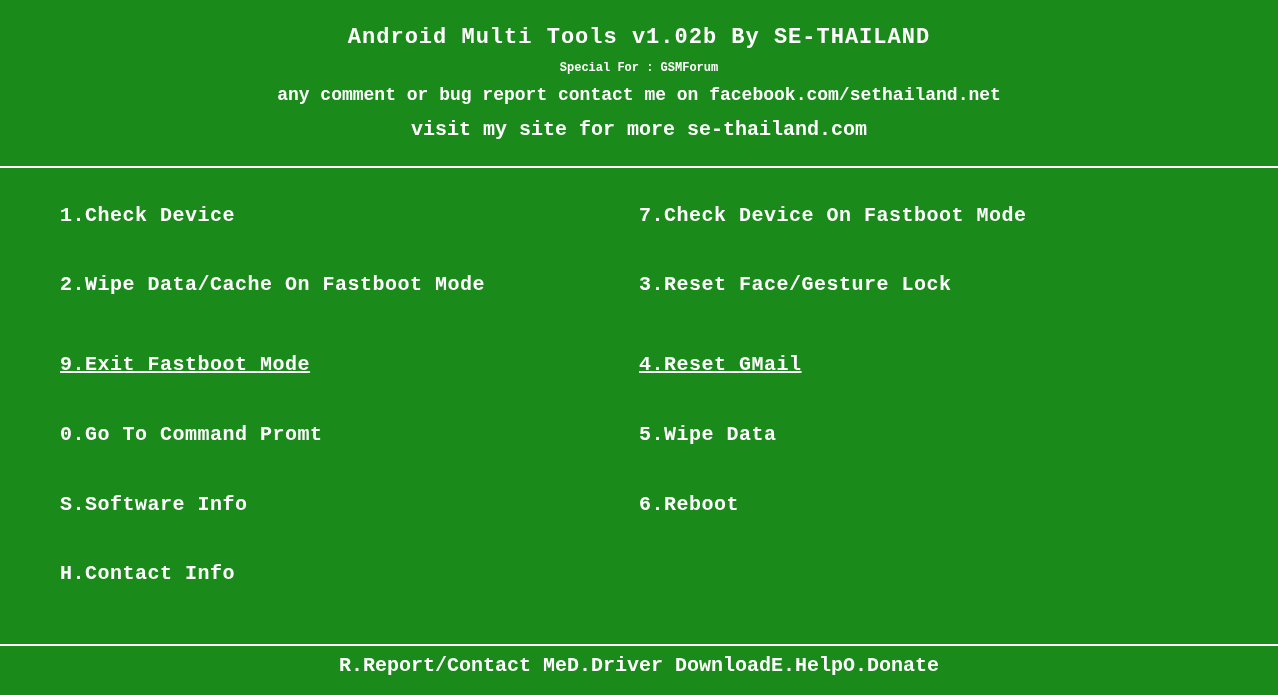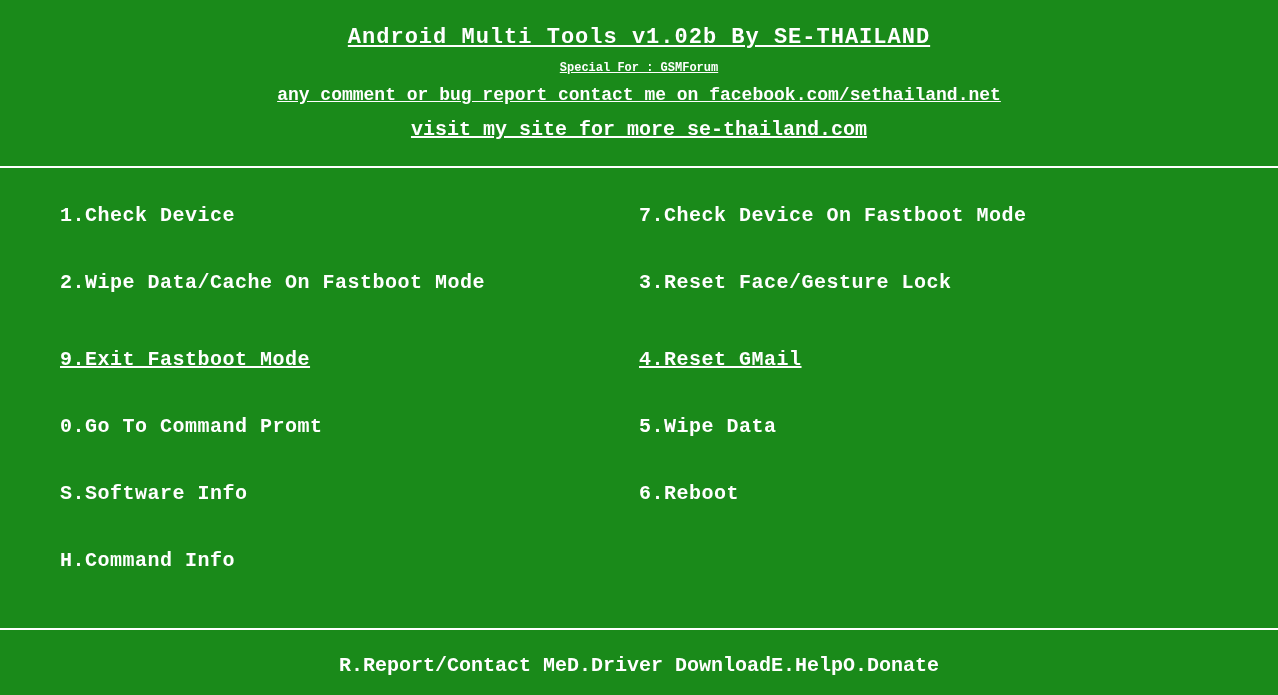--- a/index.html
+++ b/index.html
@@ -16,21 +16,20 @@
       color: #ffffff;
       overflow: hidden;
       display: flex;
       flex-direction: column;
     }
 
     .header {
       text-align: center;
       padding: 18px 20px 10px;
       line-height: 1.8;
-      text-decoration: underline;
     }
 
     .header-title {
       font-size: 22px;
       font-weight: bold;
       letter-spacing: 1px;
     }
 
     .header-subtitle {
       font-size: 12px;
@@ -77,21 +76,21 @@
 
     .menu-item:nth-child(5),
     .menu-item:nth-child(6) {
       padding-top: 18px;
       text-decoration: underline;
     }
 
     .footer {
       display: flex;
       justify-content: center;
-      padding: 24px 40px 18px;
+      padding: 8px 40px 18px;
       border-top: 2px solid #ffffff;
       margin-top: 10px;
     }
 
     .footer-item {
       font-size: 20px;
       font-weight: bold;
       cursor: pointer;
     }
   </style>
@@ -113,21 +112,21 @@
     <div class="menu-item">1.Check Device</div>
     <div class="menu-item">7.Check Device On Fastboot Mode</div>
     <div class="menu-item">2.Wipe Data/Cache On Fastboot Mode</div>
     <div class="menu-item">3.Reset Face/Gesture Lock</div>
     <div class="menu-item">9.Exit Fastboot Mode</div>
     <div class="menu-item">4.Reset GMail</div>
     <div class="menu-item">0.Go To Command Promt</div>
     <div class="menu-item">5.Wipe Data</div>
     <div class="menu-item">S.Software Info</div>
     <div class="menu-item">6.Reboot</div>
-    <div class="menu-item">H.Command Info</div>
+    <div class="menu-item">H.Contact Info</div>
   </div>
 </div>
 
 <div class="footer">
   <div class="footer-item">R.Report/Contact Me</div>
   <div class="footer-item">D.Driver Download</div>
   <div class="footer-item">E.Help</div>
   <div class="footer-item">O.Donate</div>
 </div>
 

